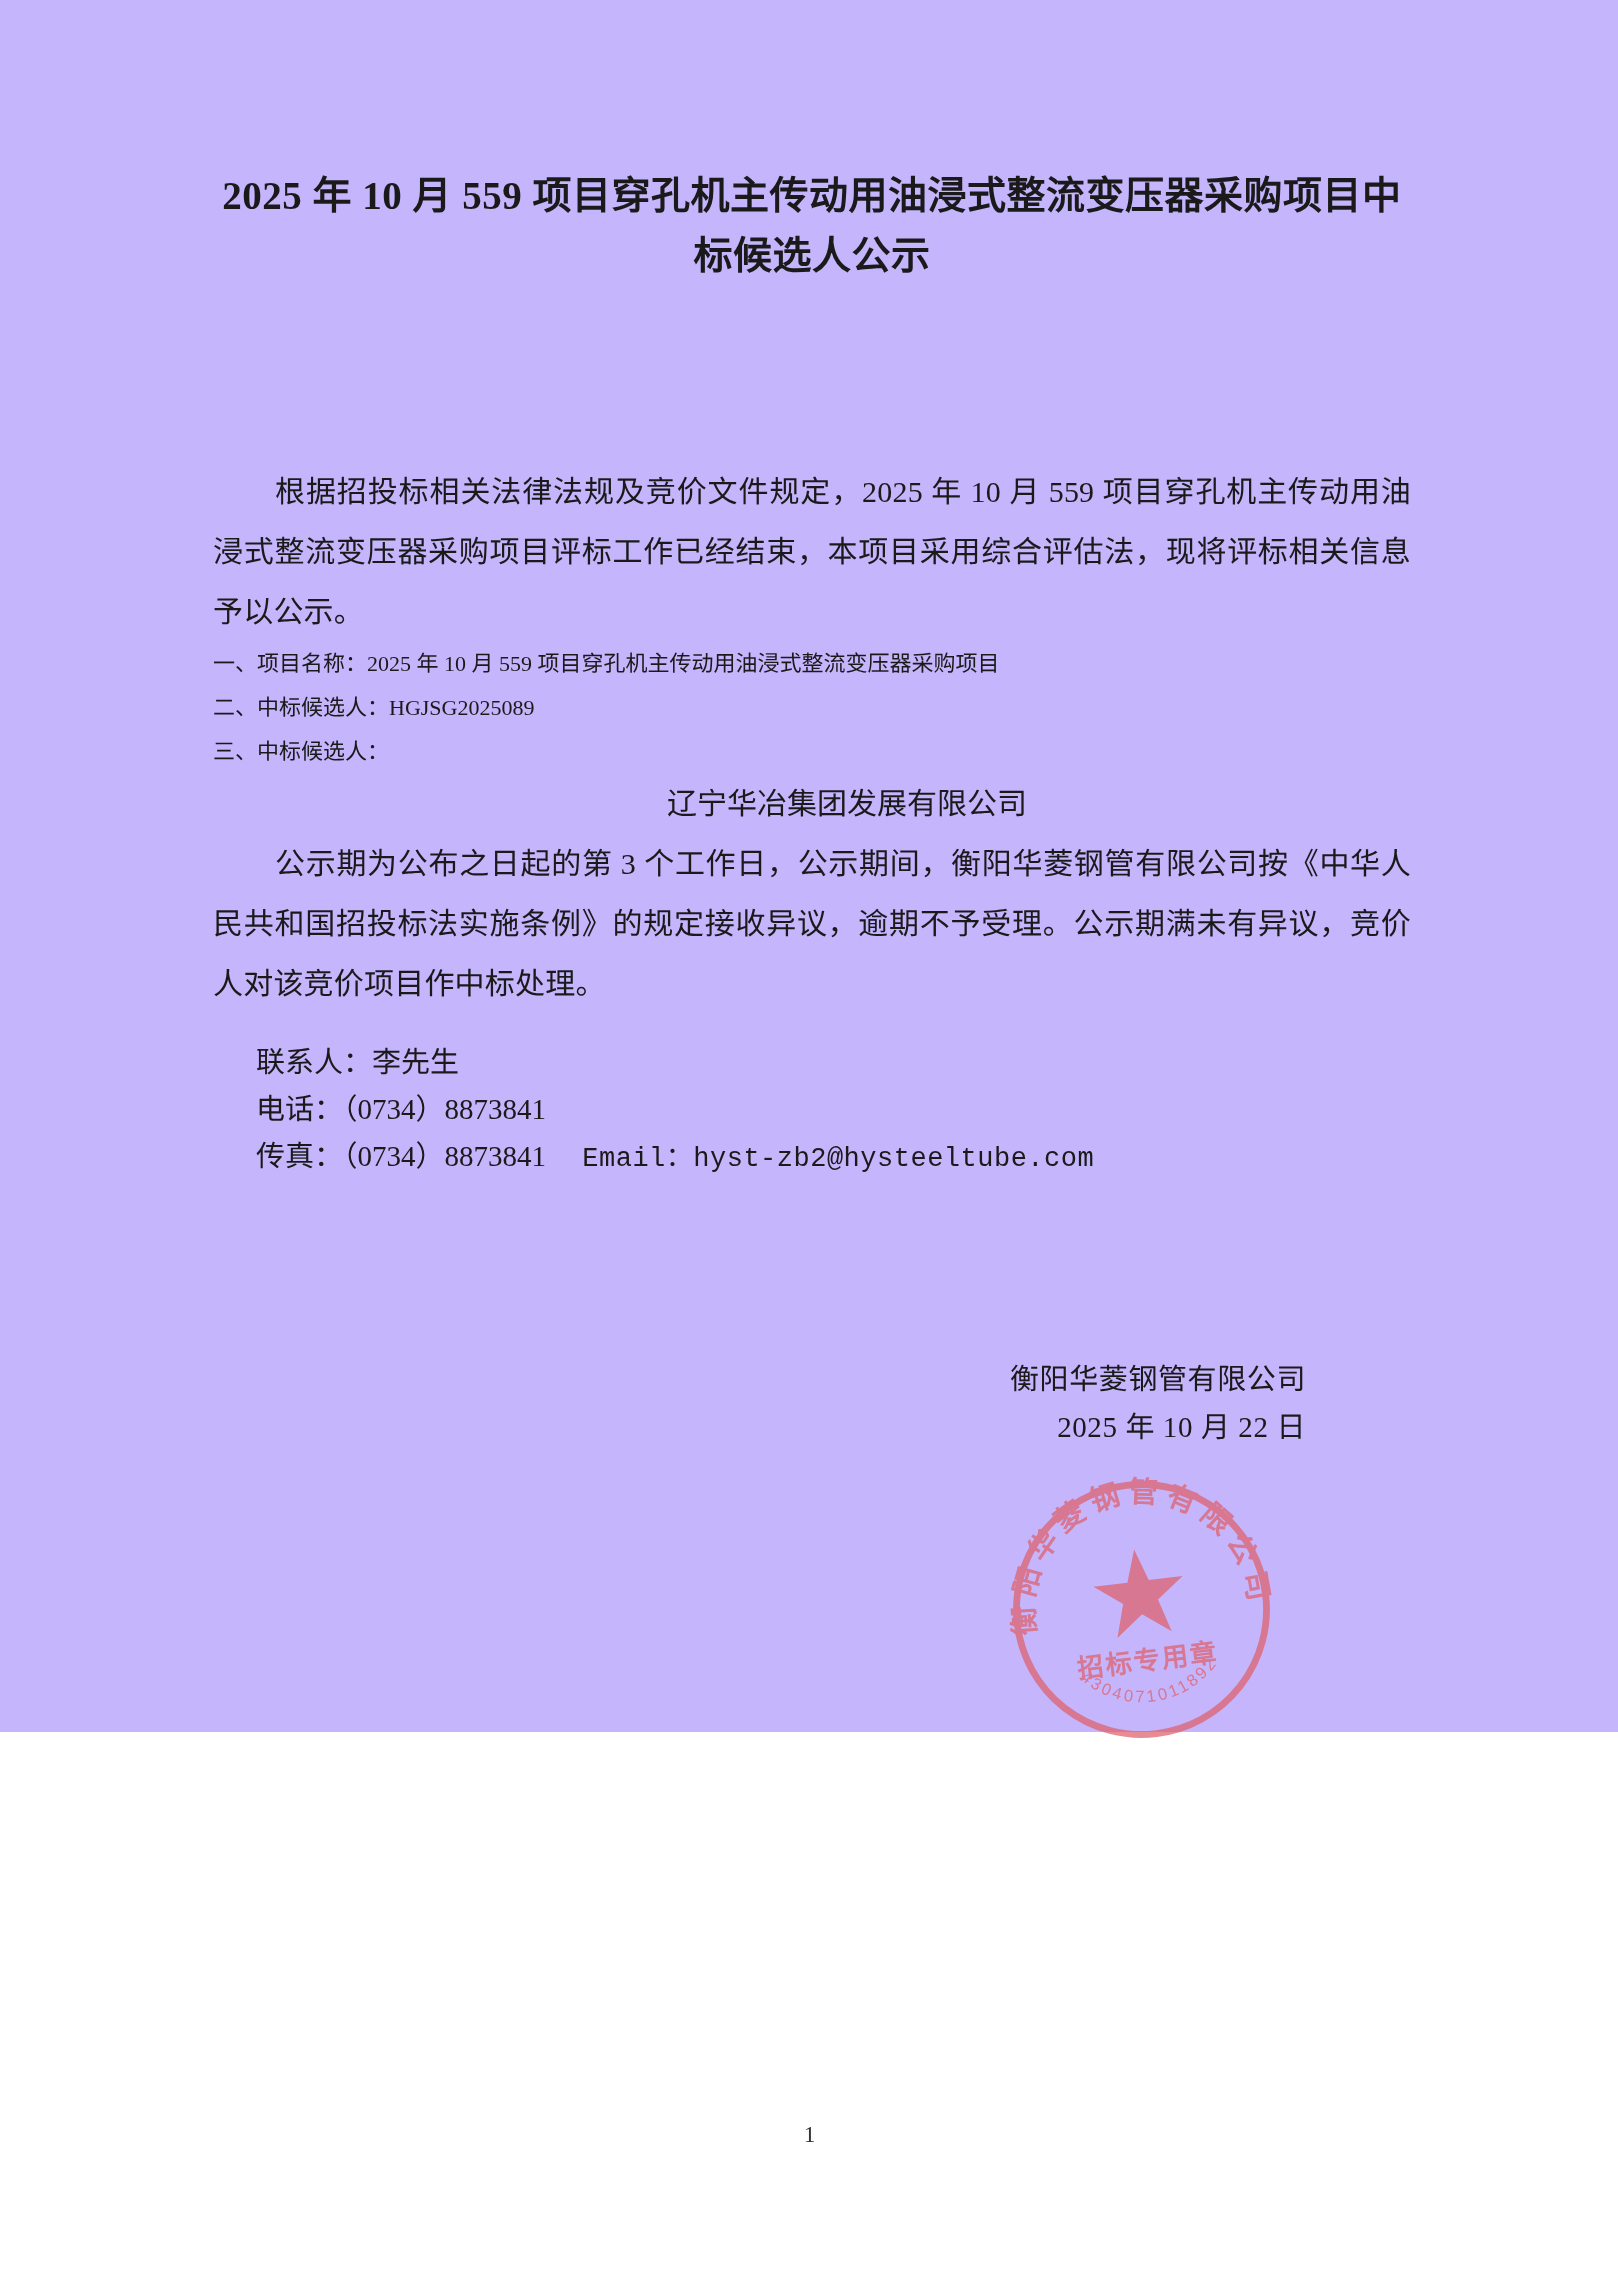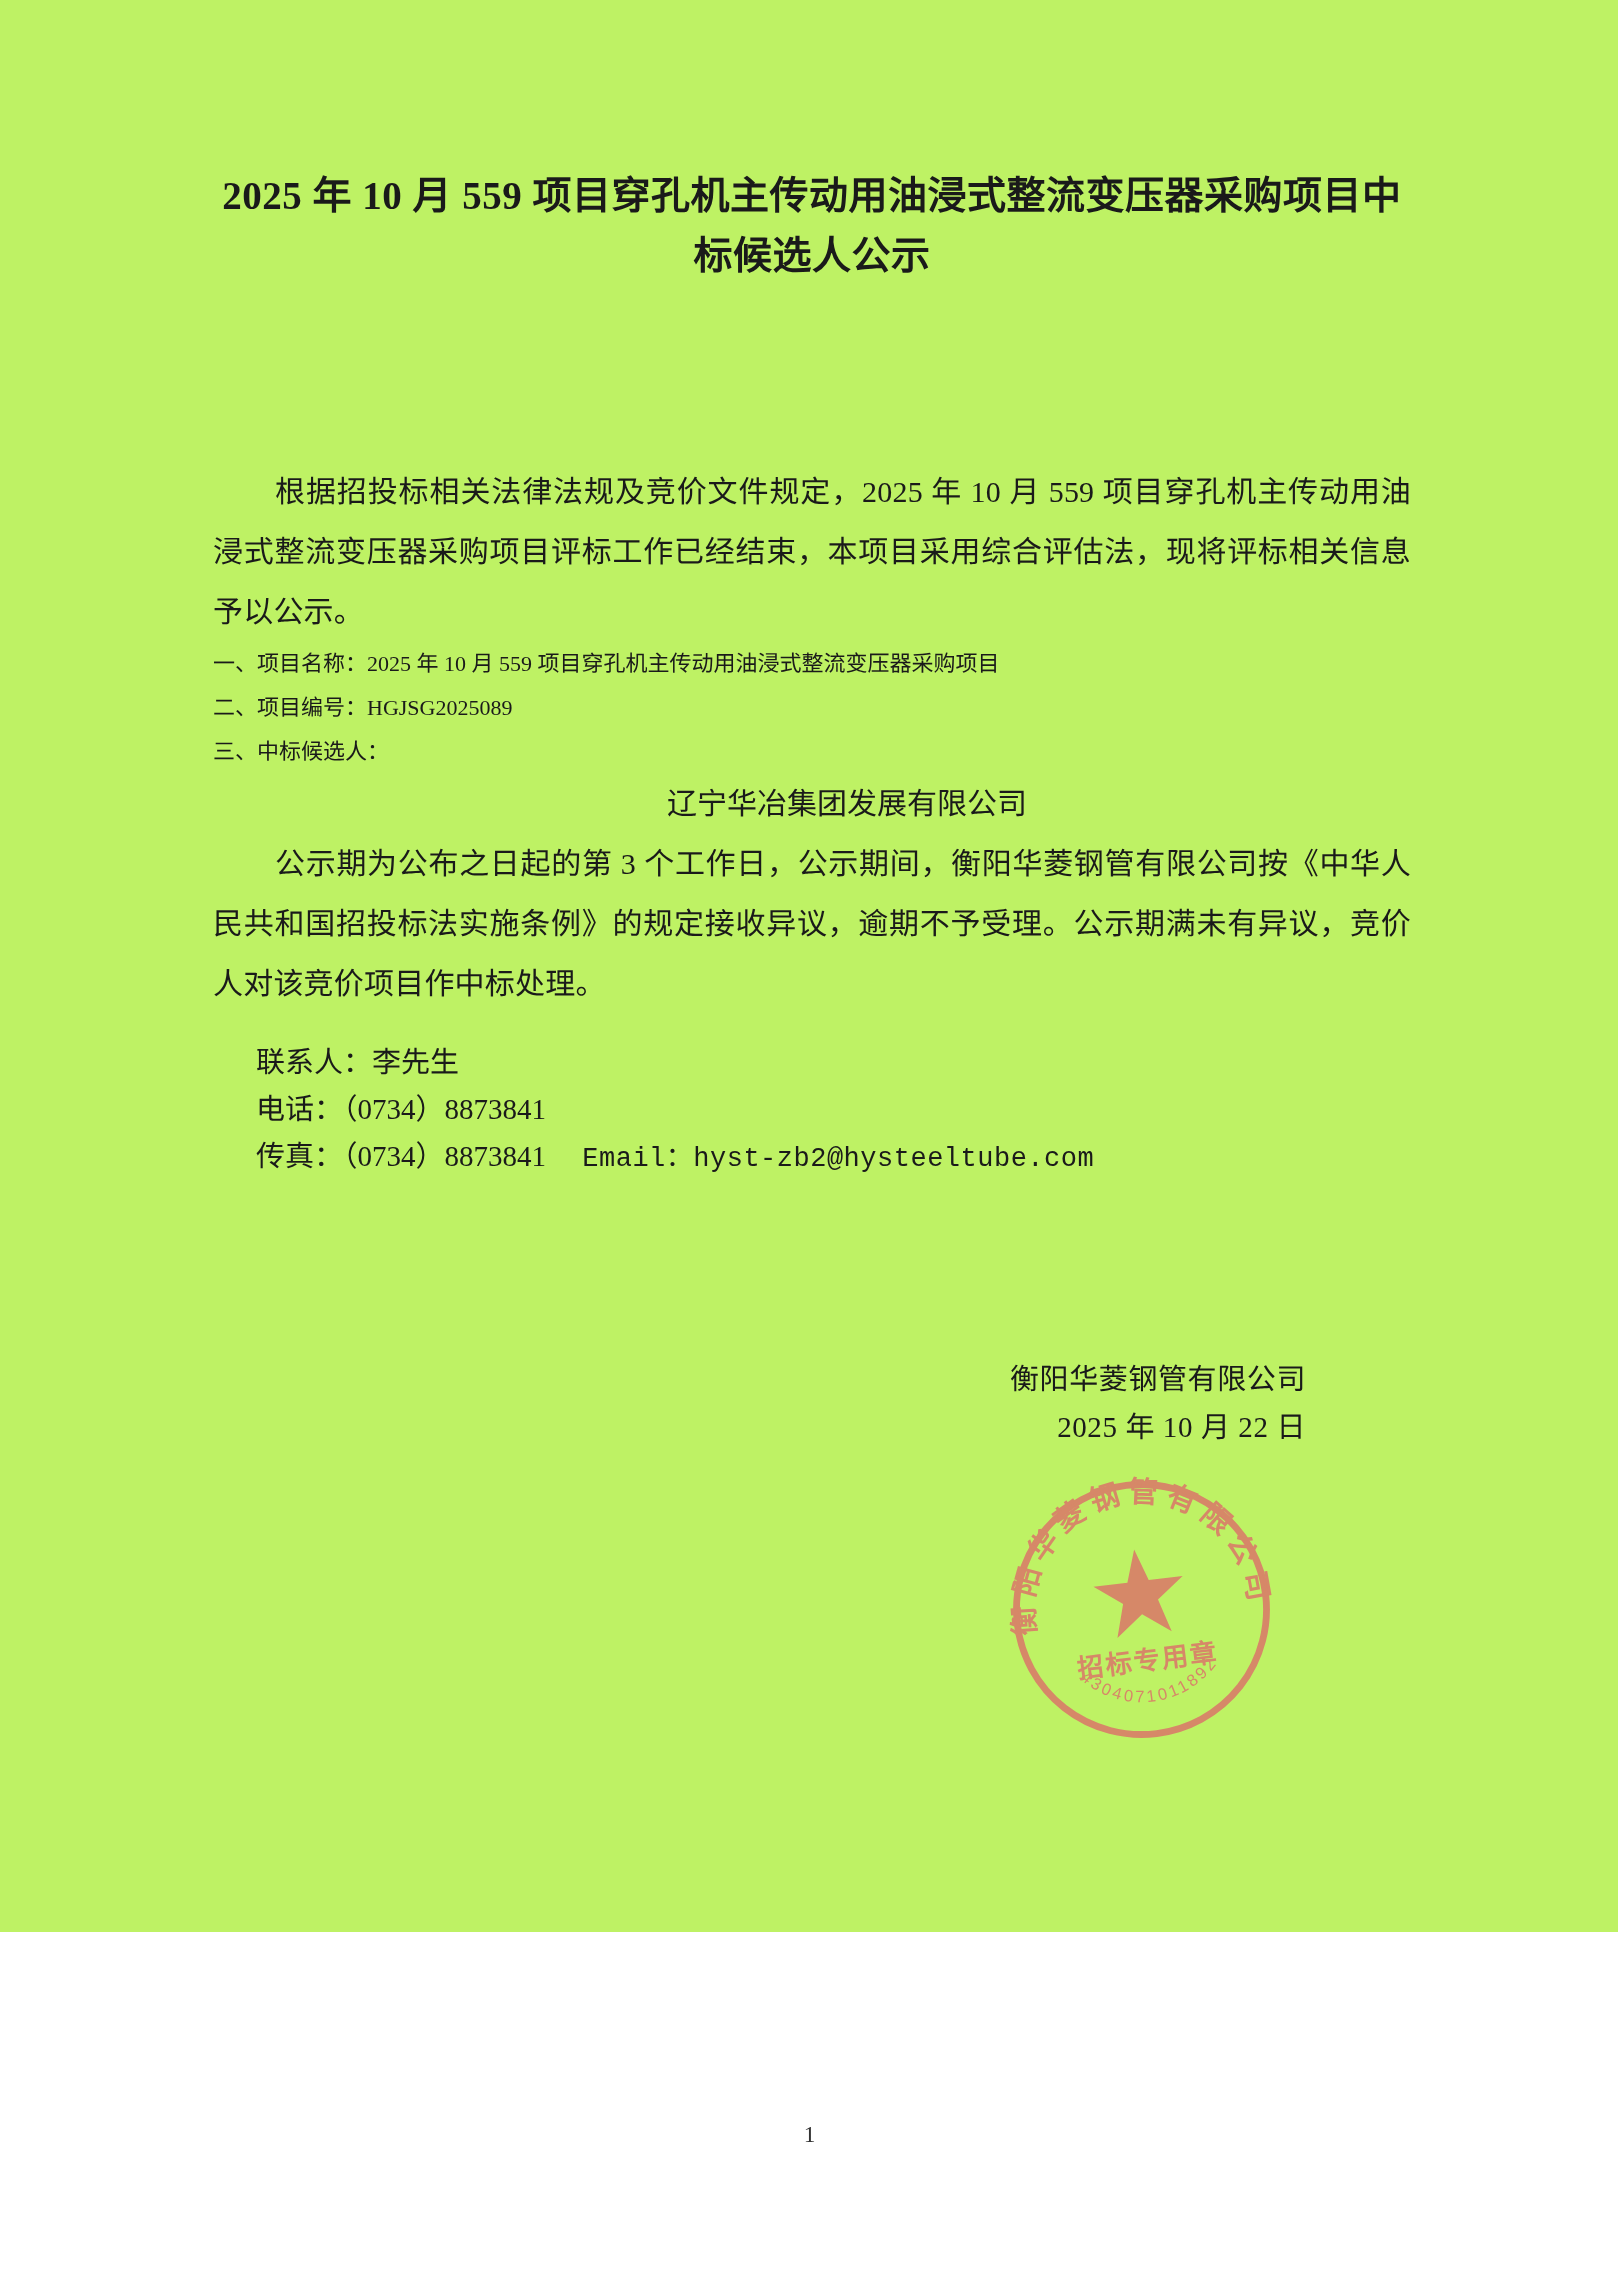--- a/index.html
+++ b/index.html
@@ -15,22 +15,22 @@
     font-family: "Liberation Serif", "DejaVu Serif", serif;
     color: #1a1a1a;
     overflow: hidden;
   }
 
   .page {
     position: absolute;
     left: 0;
     top: 0;
     width: 1619px;
-    height: 1932px;
-    background: #bef264;
+    height: 1732px;
+    background: #c4b5fd;
   }
 
   .content {
     position: absolute;
     left: 213px;
     top: 166px;
     width: 1198px;
   }
 
   .doc-title {
@@ -141,21 +141,21 @@
 
   <div class="content">
 
     <h1 class="doc-title">2025 年 10 月 559 项目穿孔机主传动用油浸式整流变压器采购项目中标候选人公示</h1>
 
     <div class="spacer-after-title"></div>
 
     <p class="body-text indent">根据招投标相关法律法规及竞价文件规定，2025 年 10 月 559 项目穿孔机主传动用油浸式整流变压器采购项目评标工作已经结束，本项目采用综合评估法，现将评标相关信息予以公示。</p>
 
     <p class="section-line">一、项目名称：2025 年 10 月 559 项目穿孔机主传动用油浸式整流变压器采购项目</p>
-    <p class="section-line">二、项目编号：HGJSG2025089</p>
+    <p class="section-line">二、中标候选人：HGJSG2025089</p>
     <p class="section-line">三、中标候选人：</p>
 
     <p class="candidate">辽宁华冶集团发展有限公司</p>
 
     <p class="body-text indent">公示期为公布之日起的第 3 个工作日，公示期间，衡阳华菱钢管有限公司按《中华人民共和国招投标法实施条例》的规定接收异议，逾期不予受理。公示期满未有异议，竞价人对该竞价项目作中标处理。</p>
 
     <div class="contact-block">
       <p class="contact-line"><span>联系人：</span><span>李先生</span></p>
       <p class="contact-line"><span>电话：</span><span>（0734）8873841</span></p>
       <p class="contact-line"><span>传真：</span><span>（0734）8873841</span><span>     </span><span class="mono">Email：</span><span class="mono">hyst-zb2@hysteeltube.com</span></p>

